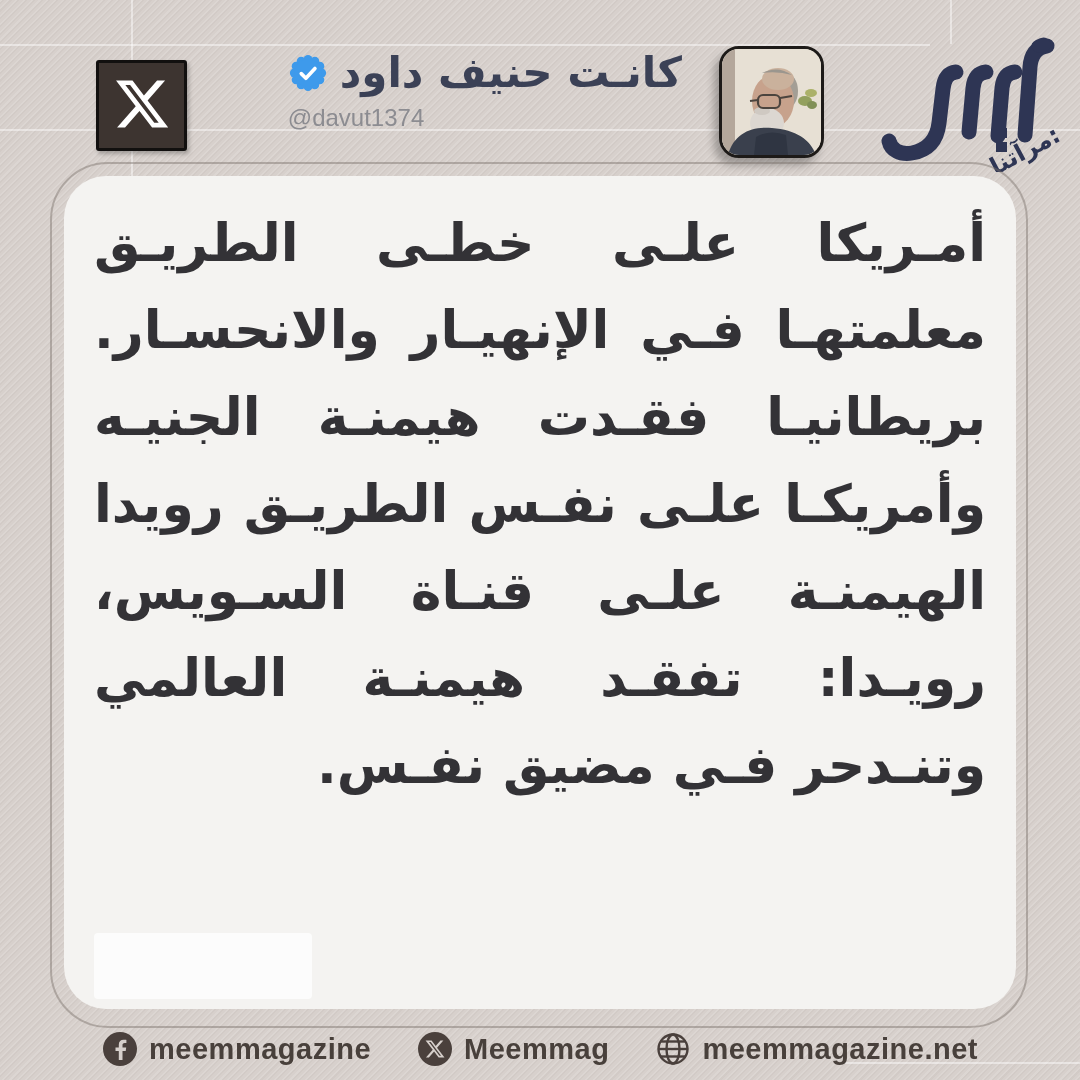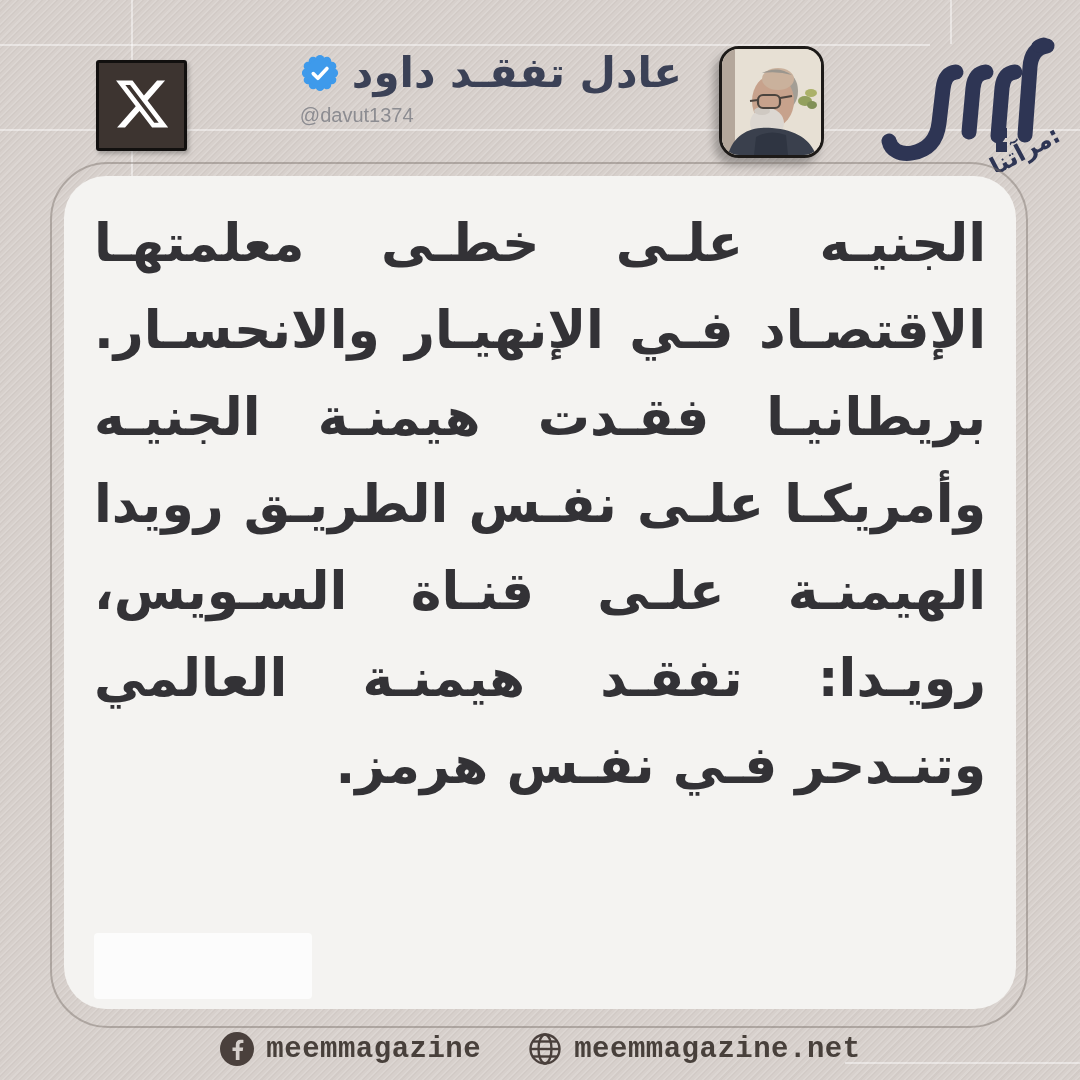--- a/index.html
+++ b/index.html
@@ -20,21 +20,21 @@
     background:#3d3430;border:3px solid #12100f;border-radius:3px;
     display:flex;align-items:center;justify-content:center;
     box-shadow:2px 3px 4px rgba(0,0,0,0.25);}
   .x-logo-box svg{width:58px;height:58px;}
 
   .name-block{position:absolute;right:398px;top:50px;direction:rtl;text-align:right;}
   .name-row{display:flex;align-items:center;gap:12px;}
   .author-name{font-size:42px;font-weight:bold;color:#3b4156;line-height:1.1;
     font-family:"DejaVu Sans",sans-serif;}
   .verified svg{width:40px;height:40px;display:block;}
-  .author-handle{direction:ltr;display:block;margin-top:8px;font-size:20px;
+  .author-handle{direction:ltr;display:block;margin-top:8px;font-size:24px;
     color:#8c8c91;font-family:"Liberation Sans",sans-serif;text-align:left;}
 
   .avatar{position:absolute;left:719px;top:46px;width:99px;height:106px;
     border:3px solid #1d1a18;border-radius:20px;overflow:hidden;
     box-shadow:-5px 7px 8px rgba(0,0,0,0.28);background:#e7e0d4;}
   .avatar svg{width:100%;height:100%;display:block;}
 
   .brand-logo{position:absolute;left:876px;top:30px;width:192px;height:142px;}
   .brand-logo svg{width:100%;height:100%;display:block;}
   .sr-only{position:absolute;width:1px;height:1px;overflow:hidden;clip:rect(0 0 0 0);}
@@ -51,21 +51,21 @@
     font-family:"DejaVu Sans",sans-serif;}
   .line.last{text-align-last:right;}
   .patch{position:absolute;left:30px;top:757px;width:218px;height:66px;
     background:rgba(255,255,255,0.75);border-radius:4px;}
 
   
   .footer{position:absolute;left:0;top:1021px;width:1080px;height:56px;
     display:flex;align-items:center;justify-content:center;gap:46px;}
   .footer-item{display:flex;align-items:center;gap:11px;}
   .footer-item .icon svg{width:36px;height:36px;display:block;}
-  .footer-label{font-family:Liberation Mono, monospace;font-weight:bold;
+  .footer-label{font-family:Liberation Sans, sans-serif;font-weight:bold;
     font-size:29px;color:#48403b;letter-spacing:0.5px;}
 </style>
 </head>
 <body>
 
 <div class="canvas">
 
   <div class="gridline gl-h" style="top:44px;left:0;width:930px;"></div>
   <div class="gridline gl-h" style="top:129px;left:0;width:1080px;"></div>
   <div class="gridline gl-h" style="top:1062px;left:845px;width:235px;"></div>
@@ -75,21 +75,21 @@
   <div class="x-logo-box">
     <span>
       <svg viewBox="0 0 24 24">
           <path fill="#ffffff" d="M18.244 2.25h3.308l-7.227 8.26 8.502 11.24H16.17l-5.214-6.817L4.99 21.75H1.68l7.73-8.835L1.254 2.25H8.08l4.713 6.231 5.45-6.231Zm-1.161 17.52h1.833L7.084 4.126H5.117l11.966 15.644Z"></path>
         </svg>
     </span>
   </div>
 
   <div class="name-block">
     <div class="name-row">
-      <span class="author-name">عادل تفقـد داود</span>
+      <span class="author-name">كانـت حنيف داود</span>
       <span class="verified">
         <svg viewBox="0 0 38 38">
           <g fill="#3e9aeb">
             <circle cx="19" cy="6" r="4.2"></circle>
               <circle cx="25.5" cy="7.8" r="4.2"></circle>
               <circle cx="30.3" cy="12.5" r="4.2"></circle>
             <circle cx="32" cy="19" r="4.2"></circle>
               <circle cx="30.3" cy="25.5" r="4.2"></circle>
               <circle cx="25.5" cy="30.2" r="4.2"></circle>
             <circle cx="19" cy="32" r="4.2"></circle>
@@ -146,39 +146,50 @@
         <rect x="120" y="98" width="11" height="10"></rect>
         <rect x="120" y="112" width="11" height="10"></rect>
       </g>
       <text x="186" y="110" transform="rotate(-28 186 110)" text-anchor="end" font-family="DejaVu Sans, sans-serif" font-weight="bold" font-size="24" fill="#2e3554">مرآتنا:</text>
     </svg>
   </div>
 
   <div class="card">
     <div class="patch"></div>
     <div class="tweet-text">
-      <div class="line">الجنيـه علـى خطـى معلمتهـا</div>
-      <div class="line">الإقتصـاد فـي الإنهيـار والانحسـار.</div>
+      <div class="line">أمـريكا علـى خطـى الطريـق</div>
+      <div class="line">معلمتهـا فـي الإنهيـار والانحسـار.</div>
       <div class="line">بريطانيـا فقـدت هيمنـة الجنيـه</div>
       <div class="line">وأمريكـا علـى نفـس الطريـق رويدا</div>
       <div class="line">الهيمنـة علـى قنـاة السـويس،</div>
       <div class="line">رويـدا: تفقـد هيمنـة العالمي</div>
-      <div class="line last">وتنـدحر فـي نفـس هرمز.</div>
+      <div class="line last">وتنـدحر فـي مضيق نفـس.</div>
     </div>
   </div>
 
   <div class="footer">
     <div class="footer-item">
       <span class="icon">
         <svg viewBox="0 0 36 36">
           <circle cx="18" cy="18" r="17" fill="#4a403c"></circle>
           <path d="M20.5 29 v-9 h3.2 l0.5 -3.6 h-3.7 v-2.3 c0 -1 0.5 -2 2.2 -2 h1.7 V8.9 c-0.3 0 -1.5 -0.1 -2.8 -0.1 c-2.9 0 -4.8 1.7 -4.8 4.9 v2.7 h-3.3 v3.6 h3.3 v9 z" fill="#d6cfcb"></path>
         </svg>
       </span>
       <span class="footer-label">meemmagazine</span>
+    </div>
+    <div class="footer-item">
+      <span class="icon">
+        <svg viewBox="0 0 36 36">
+          <circle cx="18" cy="18" r="17" fill="#4a403c"></circle>
+          <g transform="translate(7.5,7.5) scale(0.875)">
+            <path fill="#d6cfcb" d="M18.244 2.25h3.308l-7.227 8.26 8.502 11.24H16.17l-5.214-6.817L4.99 21.75H1.68l7.73-8.835L1.254 2.25H8.08l4.713 6.231 5.45-6.231Zm-1.161 17.52h1.833L7.084 4.126H5.117l11.966 15.644Z"></path>
+          </g>
+        </svg>
+      </span>
+      <span class="footer-label">Meemmag</span>
     </div>
     <div class="footer-item">
       <span class="icon">
         <svg viewBox="0 0 36 36" fill="none" stroke="#4a403c" stroke-width="2.4">
           <circle cx="18" cy="18" r="14.5"></circle>
           <ellipse cx="18" cy="18" rx="6.5" ry="14.5"></ellipse>
           <line x1="3.5" y1="18" x2="32.5" y2="18"></line>
           <line x1="5.5" y1="10.5" x2="30.5" y2="10.5"></line>
           <line x1="5.5" y1="25.5" x2="30.5" y2="25.5"></line>
         </svg>

